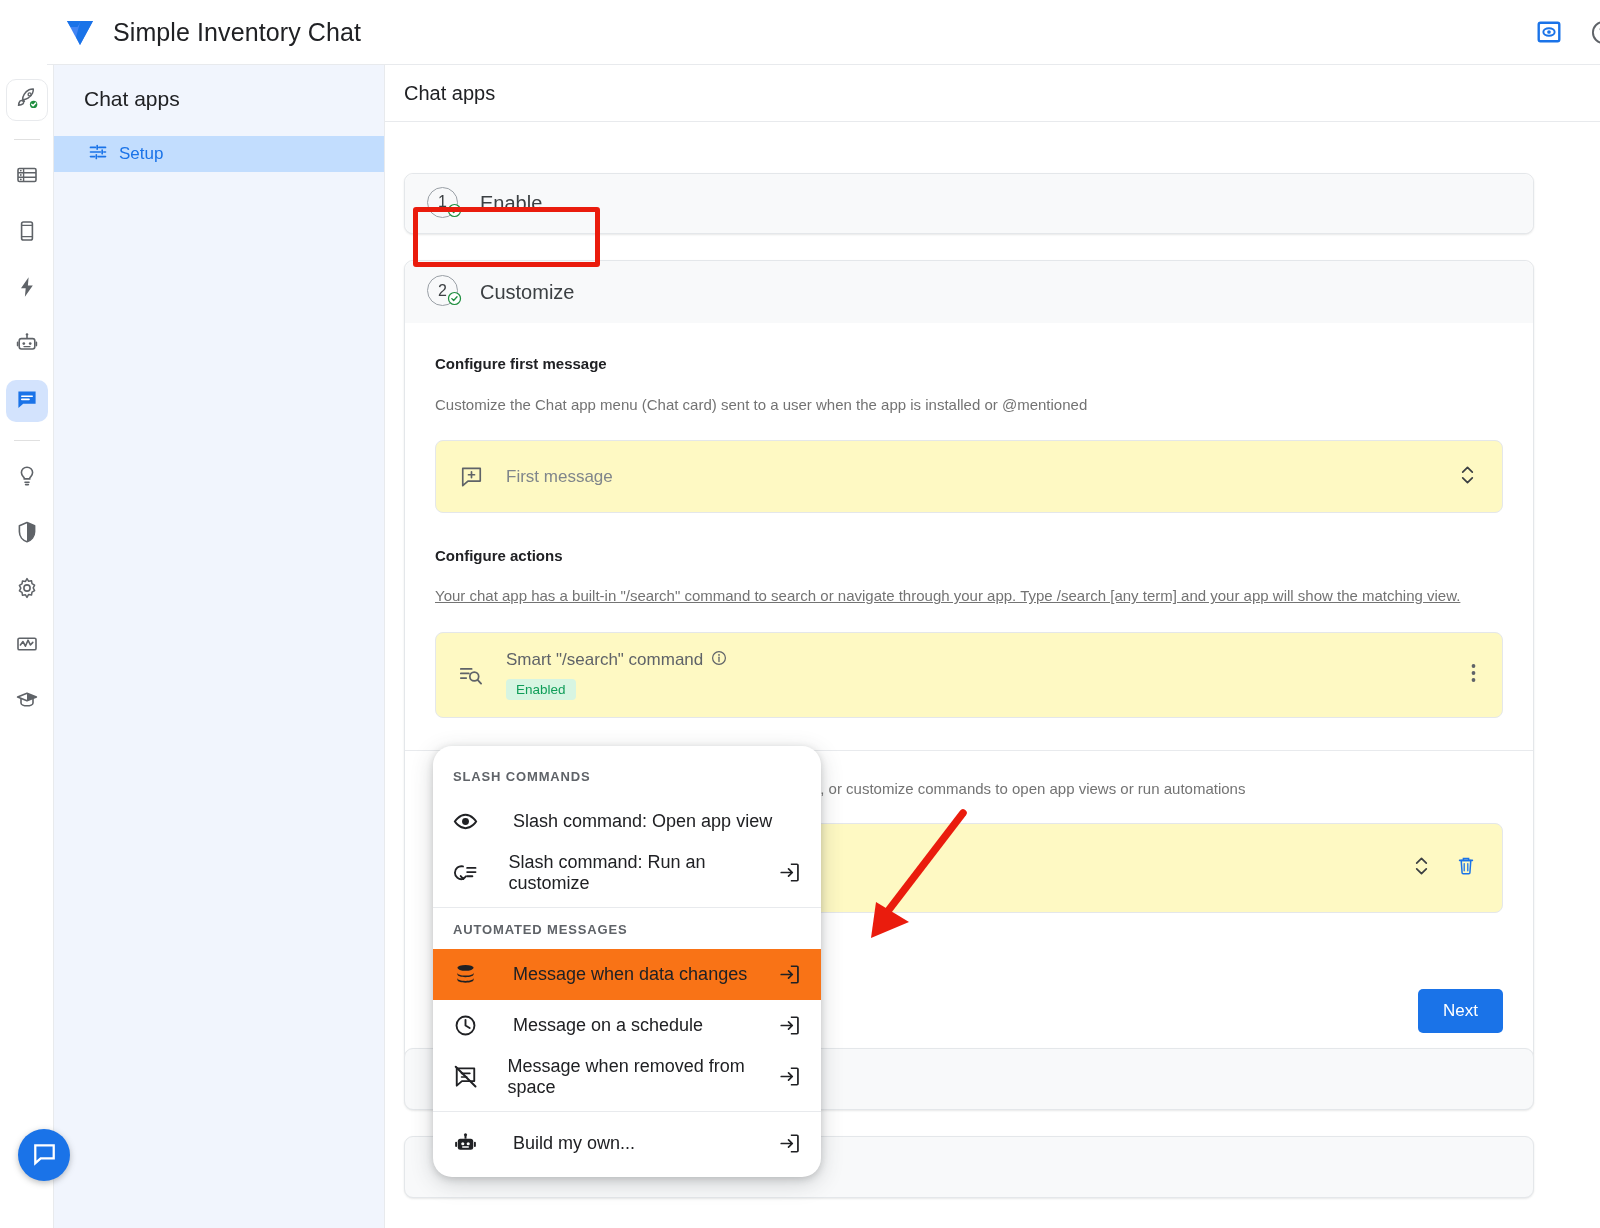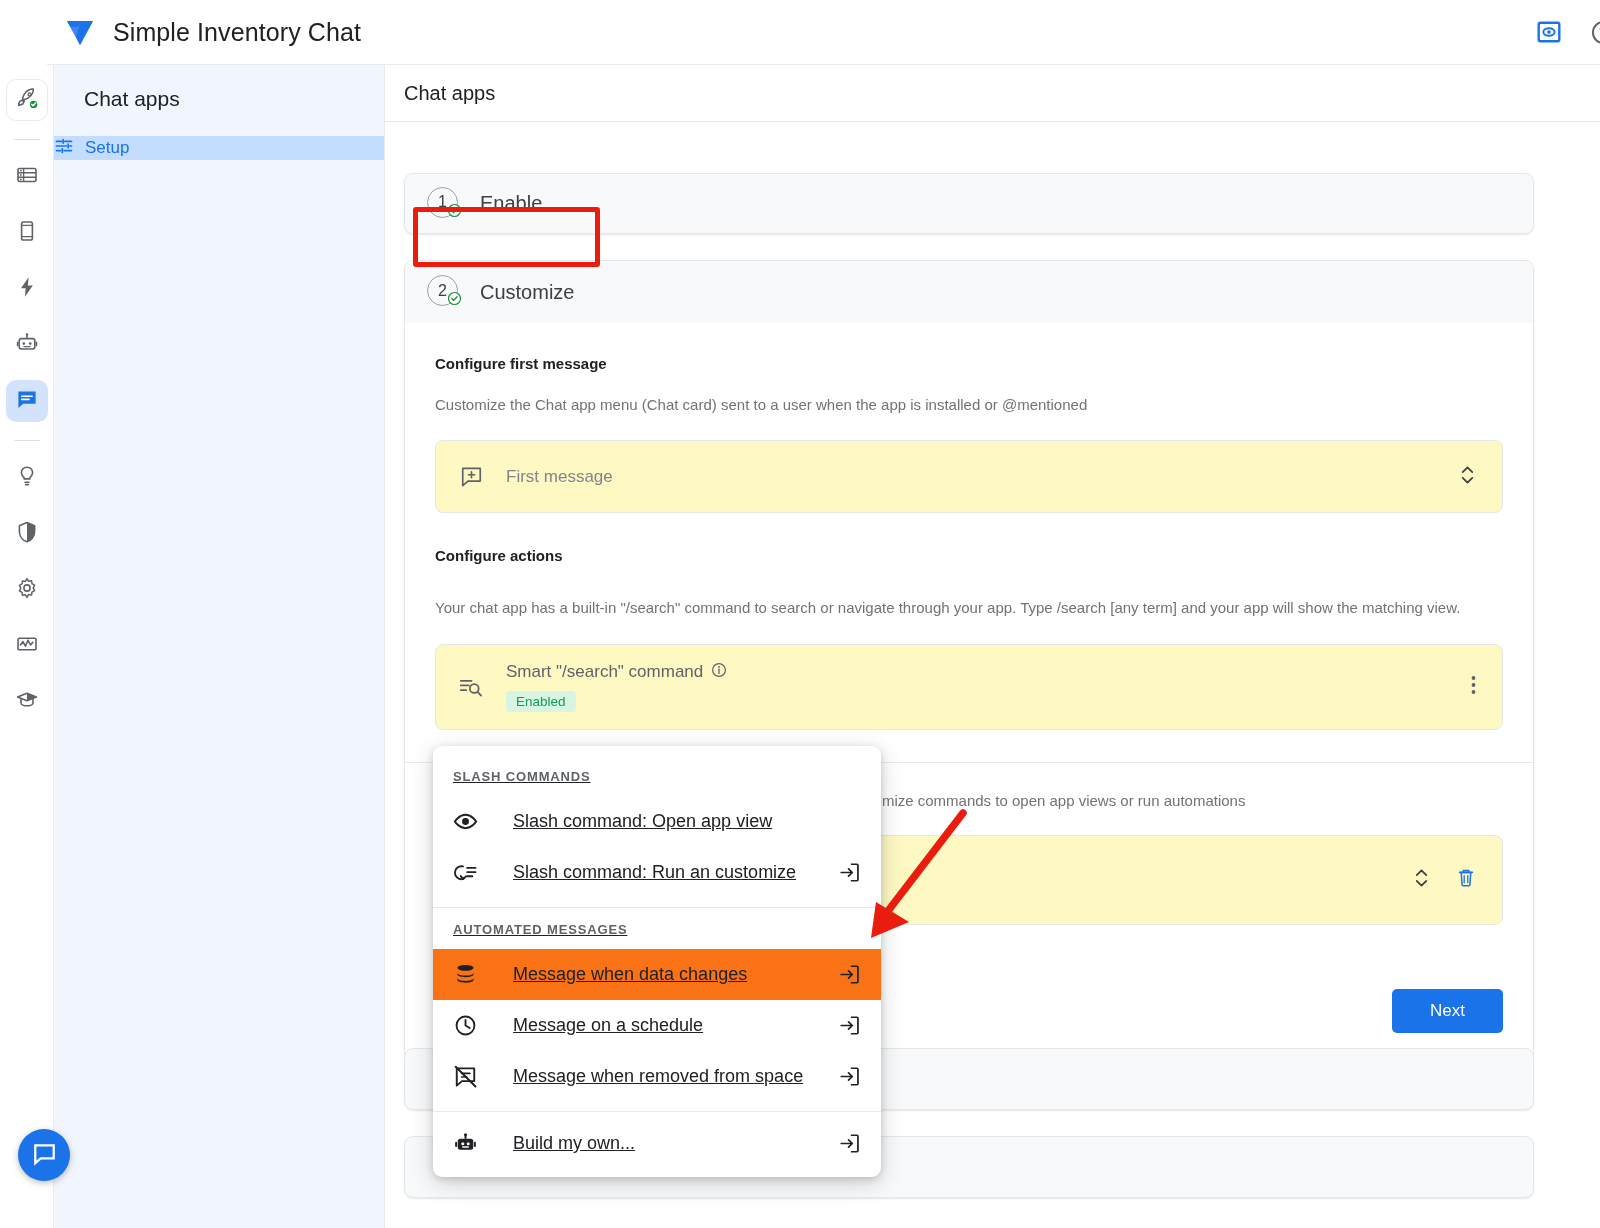--- a/index.html
+++ b/index.html
@@ -38,22 +38,22 @@
   .rail-item.active { background: #d3e3fd; }
   .rail-sep { width: 26px; height: 1px; background: #e0e0e0; margin: 4px 0 16px 0; }
 
   
   .navpanel {
     position: absolute; left: 54px; top: 65px; width: 331px; height: 1163px;
     background: #f1f5fd; border-right: 1px solid #e8eaed;
   }
   .navpanel-title { font-size: 21px; font-weight: 500; color: #202124; padding: 22px 0 0 30px; }
   .nav-item {
-    margin-top: 25px; height: 24px; display: flex; align-items: center;
-    gap: 11px; cursor: pointer;
+    margin-top: 25px; height: 36px; display: flex; align-items: center;
+    gap: 11px; padding-left: 34px; cursor: pointer;
   }
   .nav-item.active { background: #c2ddfe; }
   .nav-item-label { font-size: 17px; color: #1a73e8; }
 
   
   .main { position: absolute; left: 385px; top: 65px; width: 1215px; height: 1163px; background: #fff; }
   .main-header {
     height: 57px; border-bottom: 1px solid #e8eaed;
     display: flex; align-items: center; padding-left: 19px;
   }
@@ -90,29 +90,29 @@
   .cmd-title { font-size: 17px; color: #5f6368; display: flex; align-items: center; gap: 8px; }
   .badge-enabled {
     display: inline-block; margin-top: 8px; background: #d7f5e2; color: #0f9d58;
     font-size: 13.5px; padding: 3px 10px; border-radius: 4px; font-weight: 400;
   }
 
   .divider-line { height: 1px; background: #e8eaed; }
 
   .next-btn {
     background: #1a73e8; color: #fff; font-size: 17px; border: none;
-    border-radius: 5px; padding: 12px 38px; cursor: pointer; font-family: inherit;
+    border-radius: 5px; padding: 12px 25px; cursor: pointer; font-family: inherit;
   }
 
   
   .menu {
-    position: absolute; left: 433px; top: 746px; width: 448px;
-    background: #fff; border-radius: 9px;
+    position: absolute; left: 433px; top: 746px; width: 388px;
+    background: #fff; border-radius: 19px;
     box-shadow: 0 2px 7px rgba(60,64,67,.2), 0 6px 22px rgba(60,64,67,.22);
-    padding: 9px 0 8px 0; z-index: 40; text-decoration: underline;
+    padding: 9px 0 8px 0; z-index: 40;
   }
   .menu-section-label {
     font-size: 13px; font-weight: 700; letter-spacing: .85px; color: #5f6368;
     padding: 14px 0 12px 20px; text-transform: uppercase;
   }
   .menu-item {
     display: flex; align-items: center; height: 51px; padding: 0 20px;
     cursor: pointer; gap: 16px;
   }
   .menu-item.highlight { background: #f97316; }
@@ -339,21 +339,21 @@
                   <path d="M3.2 8.2L8 3.4l4.8 4.8" fill="none" stroke="#3c4043" stroke-width="1.7" stroke-linecap="round" stroke-linejoin="round"></path>
                   <path d="M3.2 13.8L8 18.6l4.8-4.8" fill="none" stroke="#3c4043" stroke-width="1.7" stroke-linecap="round" stroke-linejoin="round"></path>
                 </svg>
               </span>
             </div>
           </div>
         </div>
 
         <div style="padding:34px 30px 0 30px;">
           <div class="section-title">Configure actions</div>
-          <div class="section-desc" style="margin-top:32px;">Your chat app has a built-in "/search" command to search or navigate through your app. Type /search [any term] and your app will show the matching view.</div>
+          <div class="section-desc" style="margin-top:20px;text-decoration:underline;">Your chat app has a built-in "/search" command to search or navigate through your app. Type /search [any term] and your app will show the matching view.</div>
 
           <div class="row-box" style="margin-top:24px; height:86px; align-items:center;">
             <div class="row-icon">
               <svg width="26" height="26" viewBox="0 0 24 24">
                 <path d="M2.6 6.4h10M2.6 10.6h7.4M2.6 14.8h5" stroke="#5f6368" stroke-width="1.6" stroke-linecap="round"></path>
                 <circle cx="15" cy="13.4" r="4.1" fill="none" stroke="#5f6368" stroke-width="1.6"></circle>
                 <path d="M18.1 16.6l3.2 3.3" stroke="#5f6368" stroke-width="1.7" stroke-linecap="round"></path>
               </svg>
             </div>
             <div>

